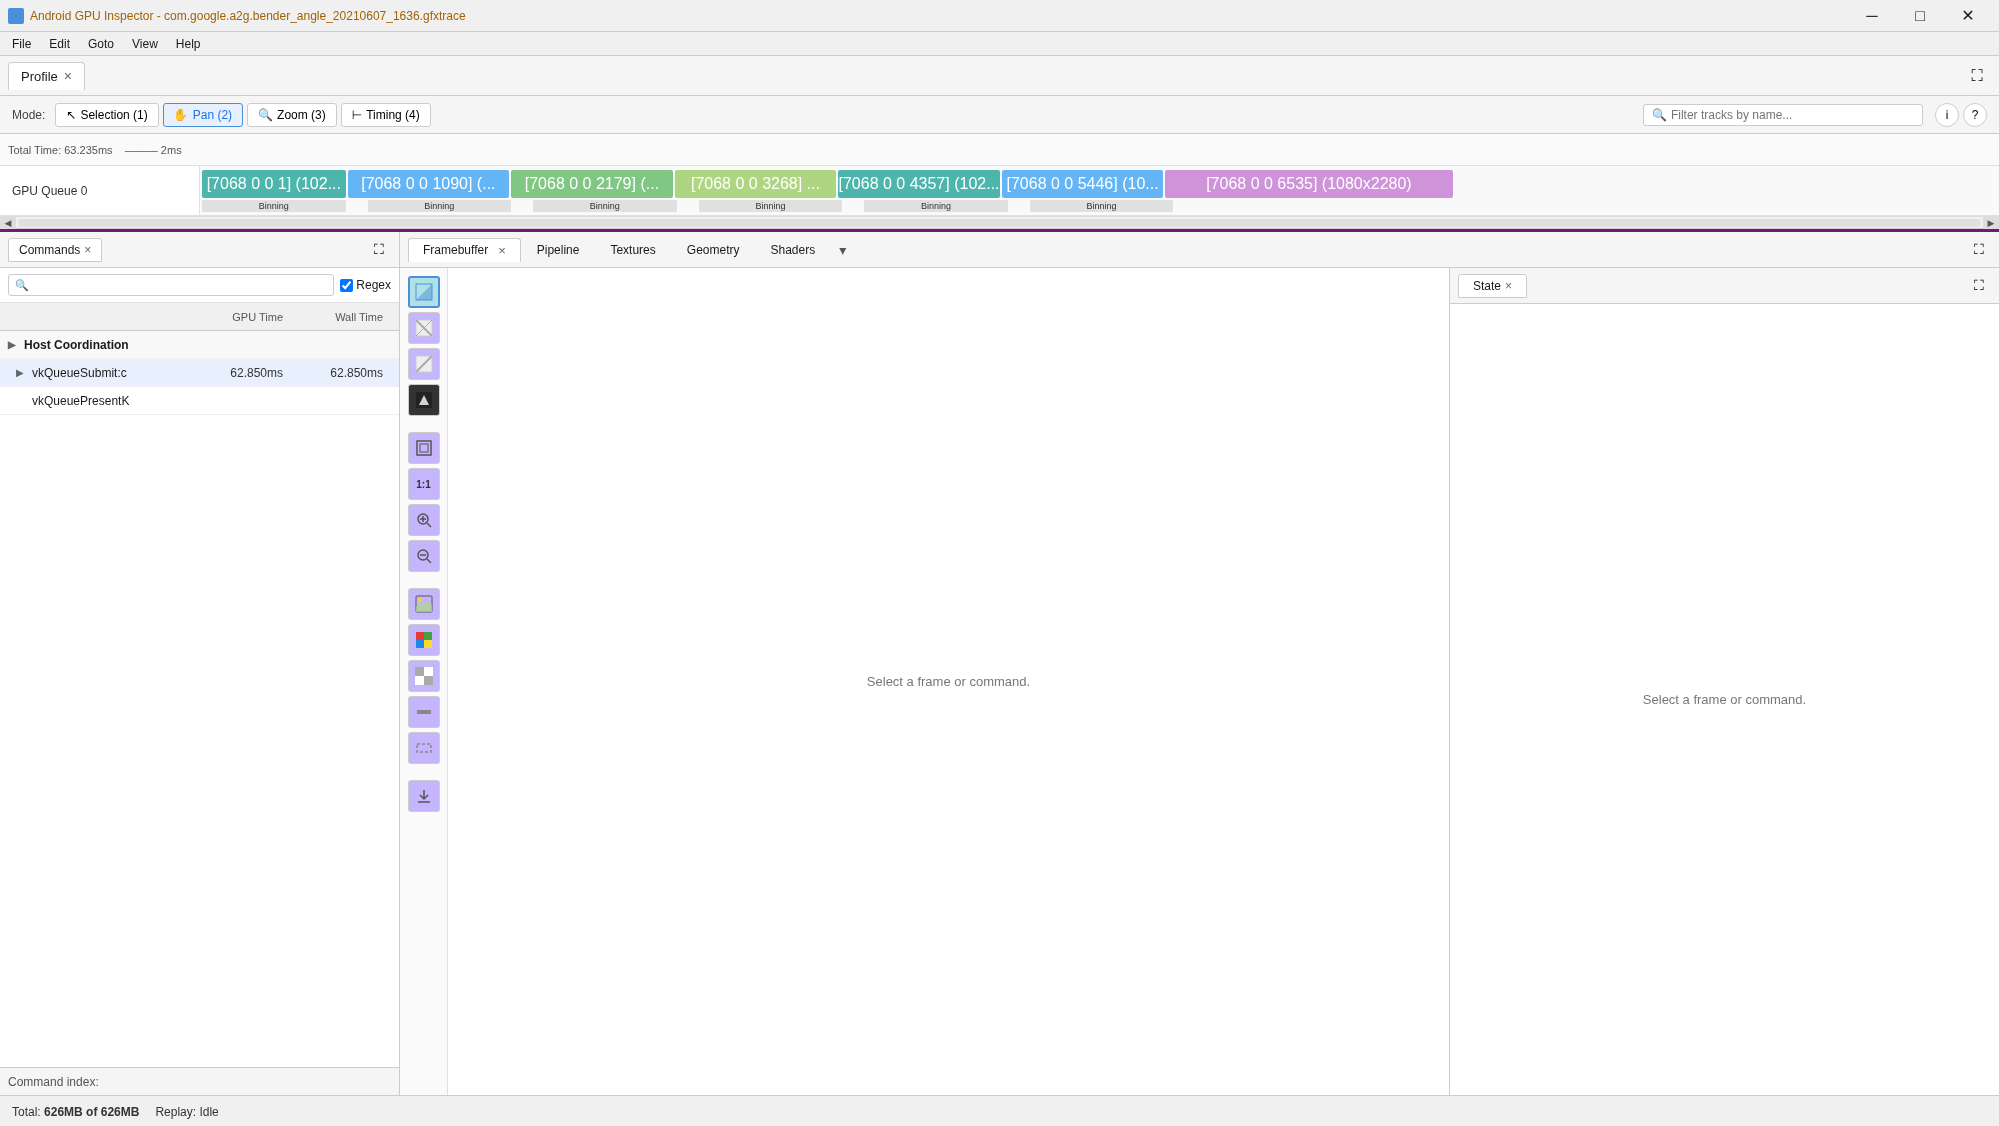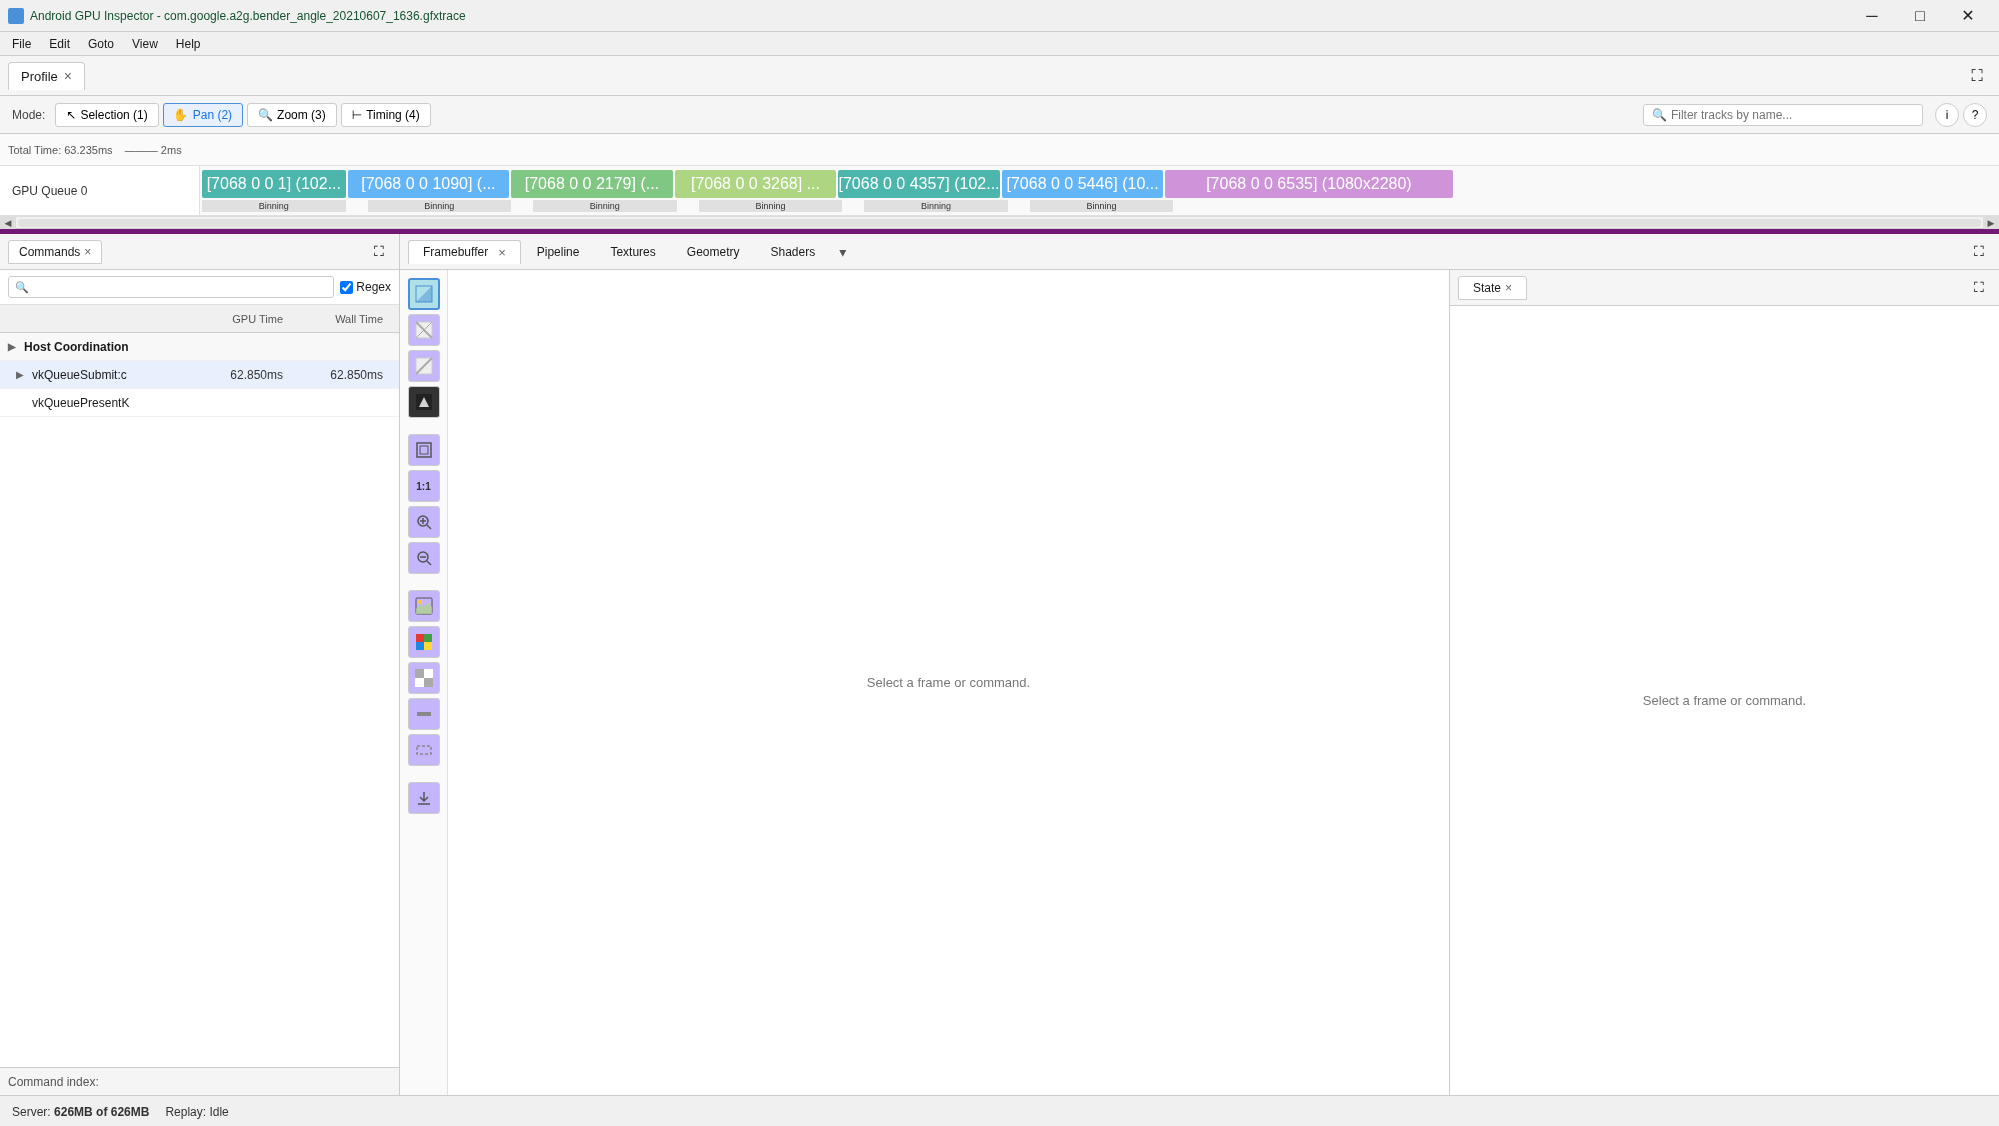--- a/index.html
+++ b/index.html
@@ -29,21 +29,21 @@
       gap: 6px;
     }
     .title-bar-icon {
       width: 16px; height: 16px;
       background: #4a90d9;
       border-radius: 2px;
       display: inline-block;
     }
     .title-bar-title {
       font-size: 12px;
-      color: #14532d;
+      color: #a16207;
     }
     .title-bar-controls {
       display: flex;
       gap: 2px;
     }
     .title-btn {
       width: 46px; height: 32px;
       border: none;
       background: transparent;
       cursor: pointer;
@@ -275,21 +275,21 @@
       border-radius: 1px;
       min-width: 60px;
       overflow: hidden;
     }
 
     
     .main-panels {
       display: flex;
       flex: 1;
       height: calc(1126px - 32px - 24px - 40px - 38px - 32px - 50px - 12px - 32px);
-      border-top: 5px solid #701a75;
+      border-top: 3px solid #701a75;
     }
 
     
     .commands-panel {
       width: 400px;
       min-width: 400px;
       border-right: 1px solid #ccc;
       display: flex;
       flex-direction: column;
       background: white;
@@ -926,18 +926,18 @@
           <span>Select a frame or command.</span>
         </div>
       </div>
 
     </div>
   </div>
 </div>
 
 <div class="status-bar">
   <span class="status-item">
-    <span>Server:</span>&nbsp;<strong>626MB of 626MB</strong>
+    <span>Total:</span>&nbsp;<strong>626MB of 626MB</strong>
   </span>
   <span class="status-item">
     <span>Replay:</span>&nbsp;<span>Idle</span>
   </span>
 </div>
 
 </body></html>

